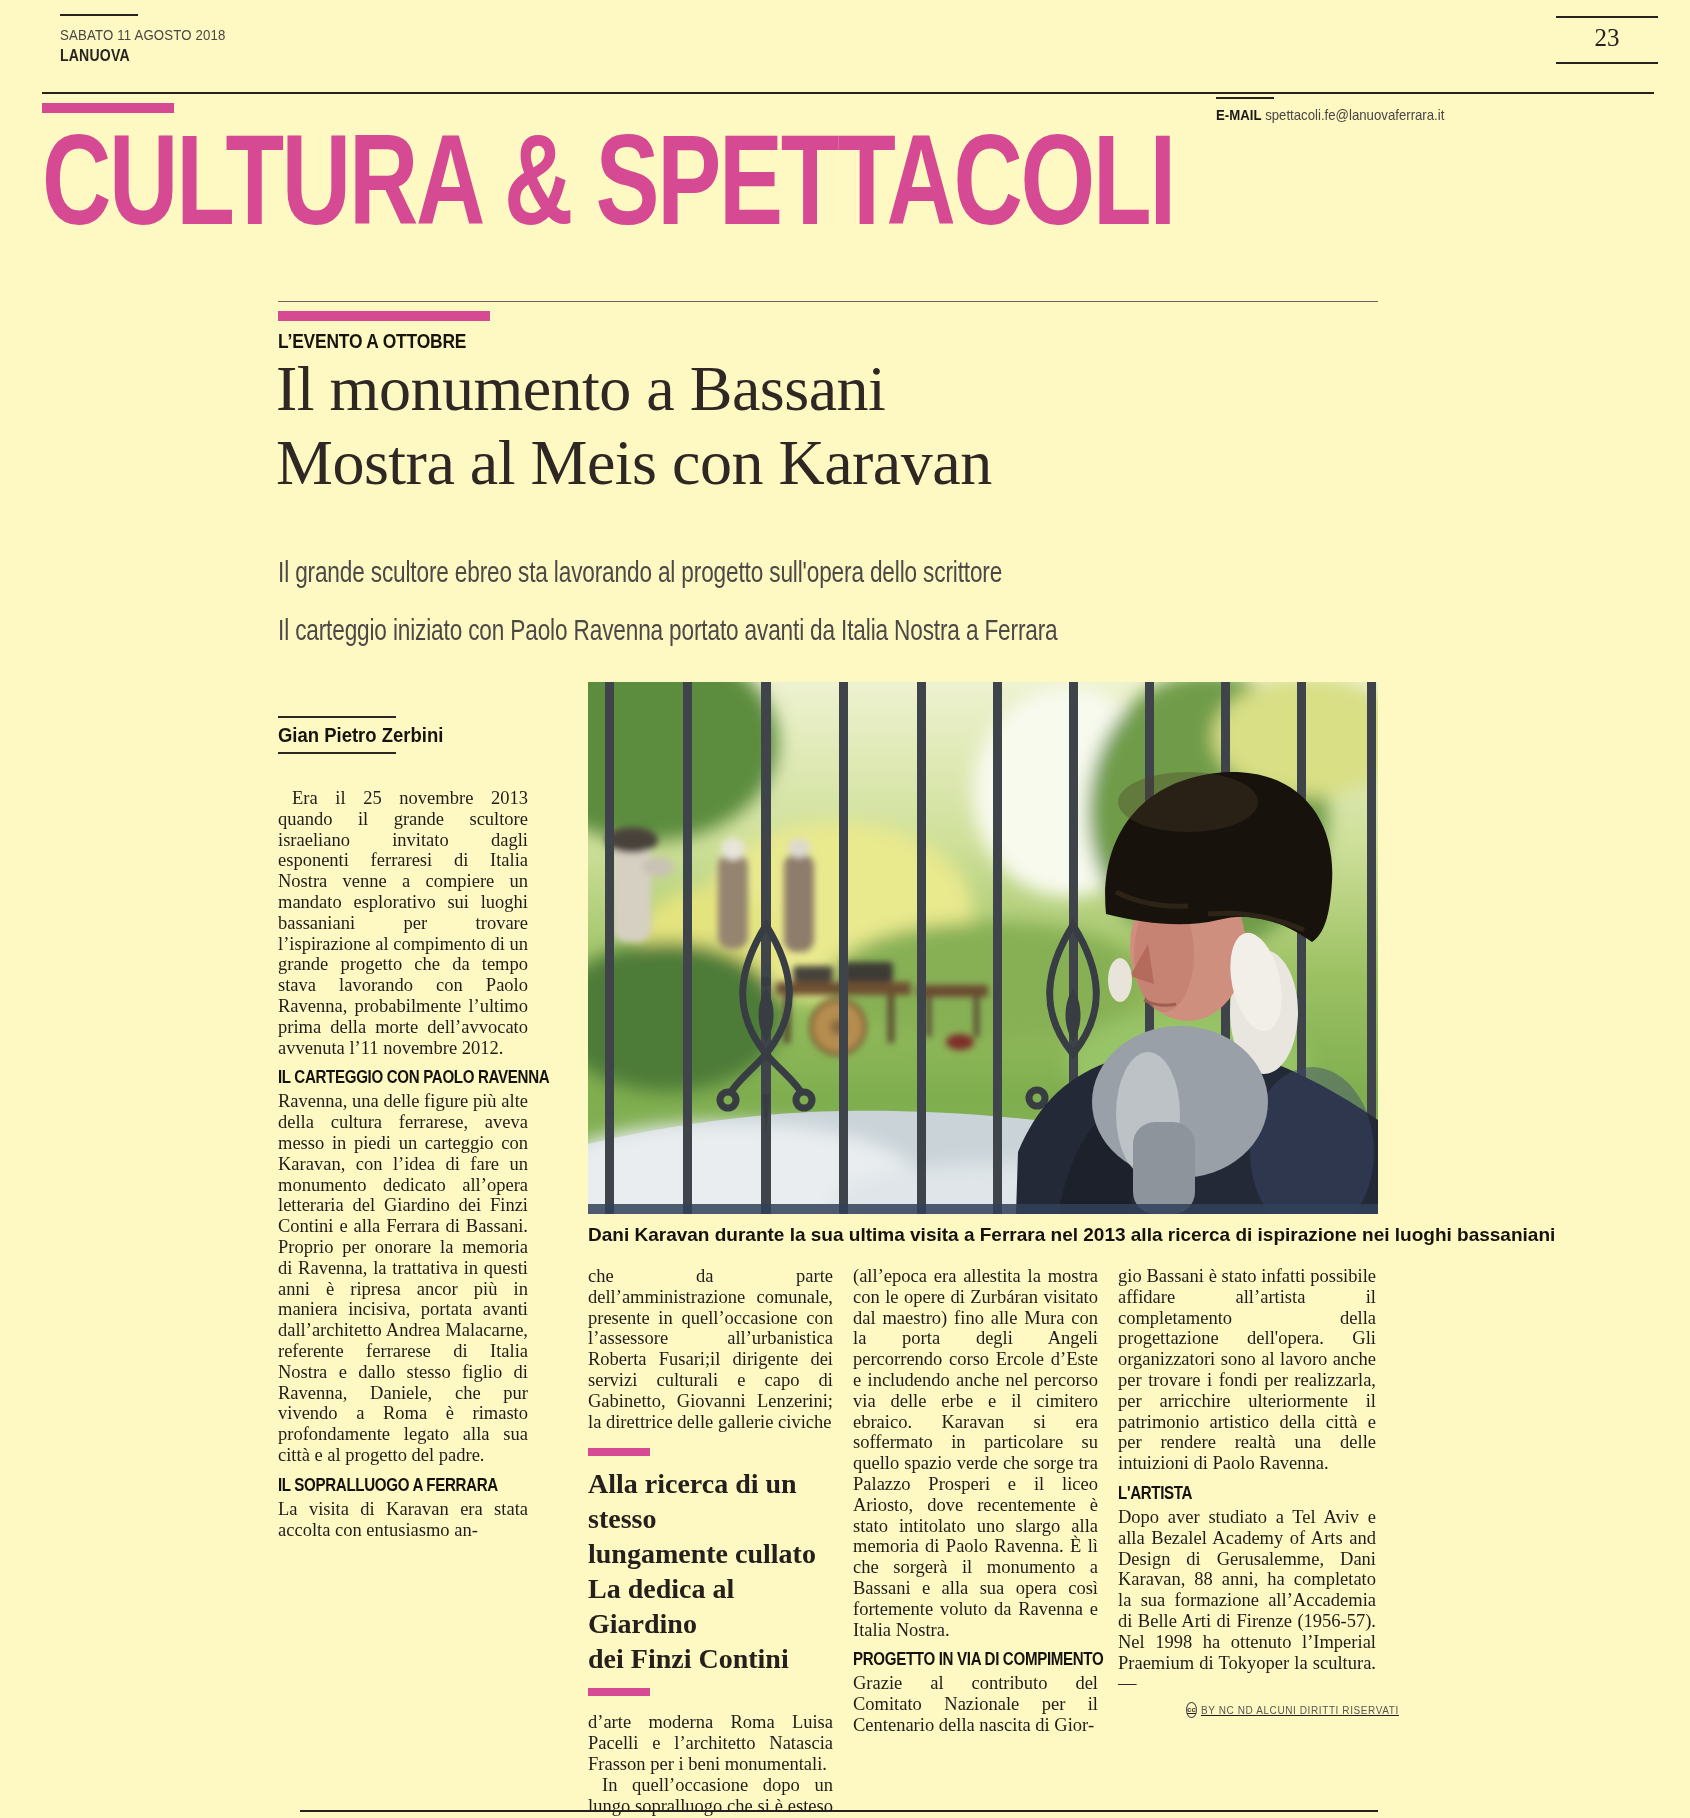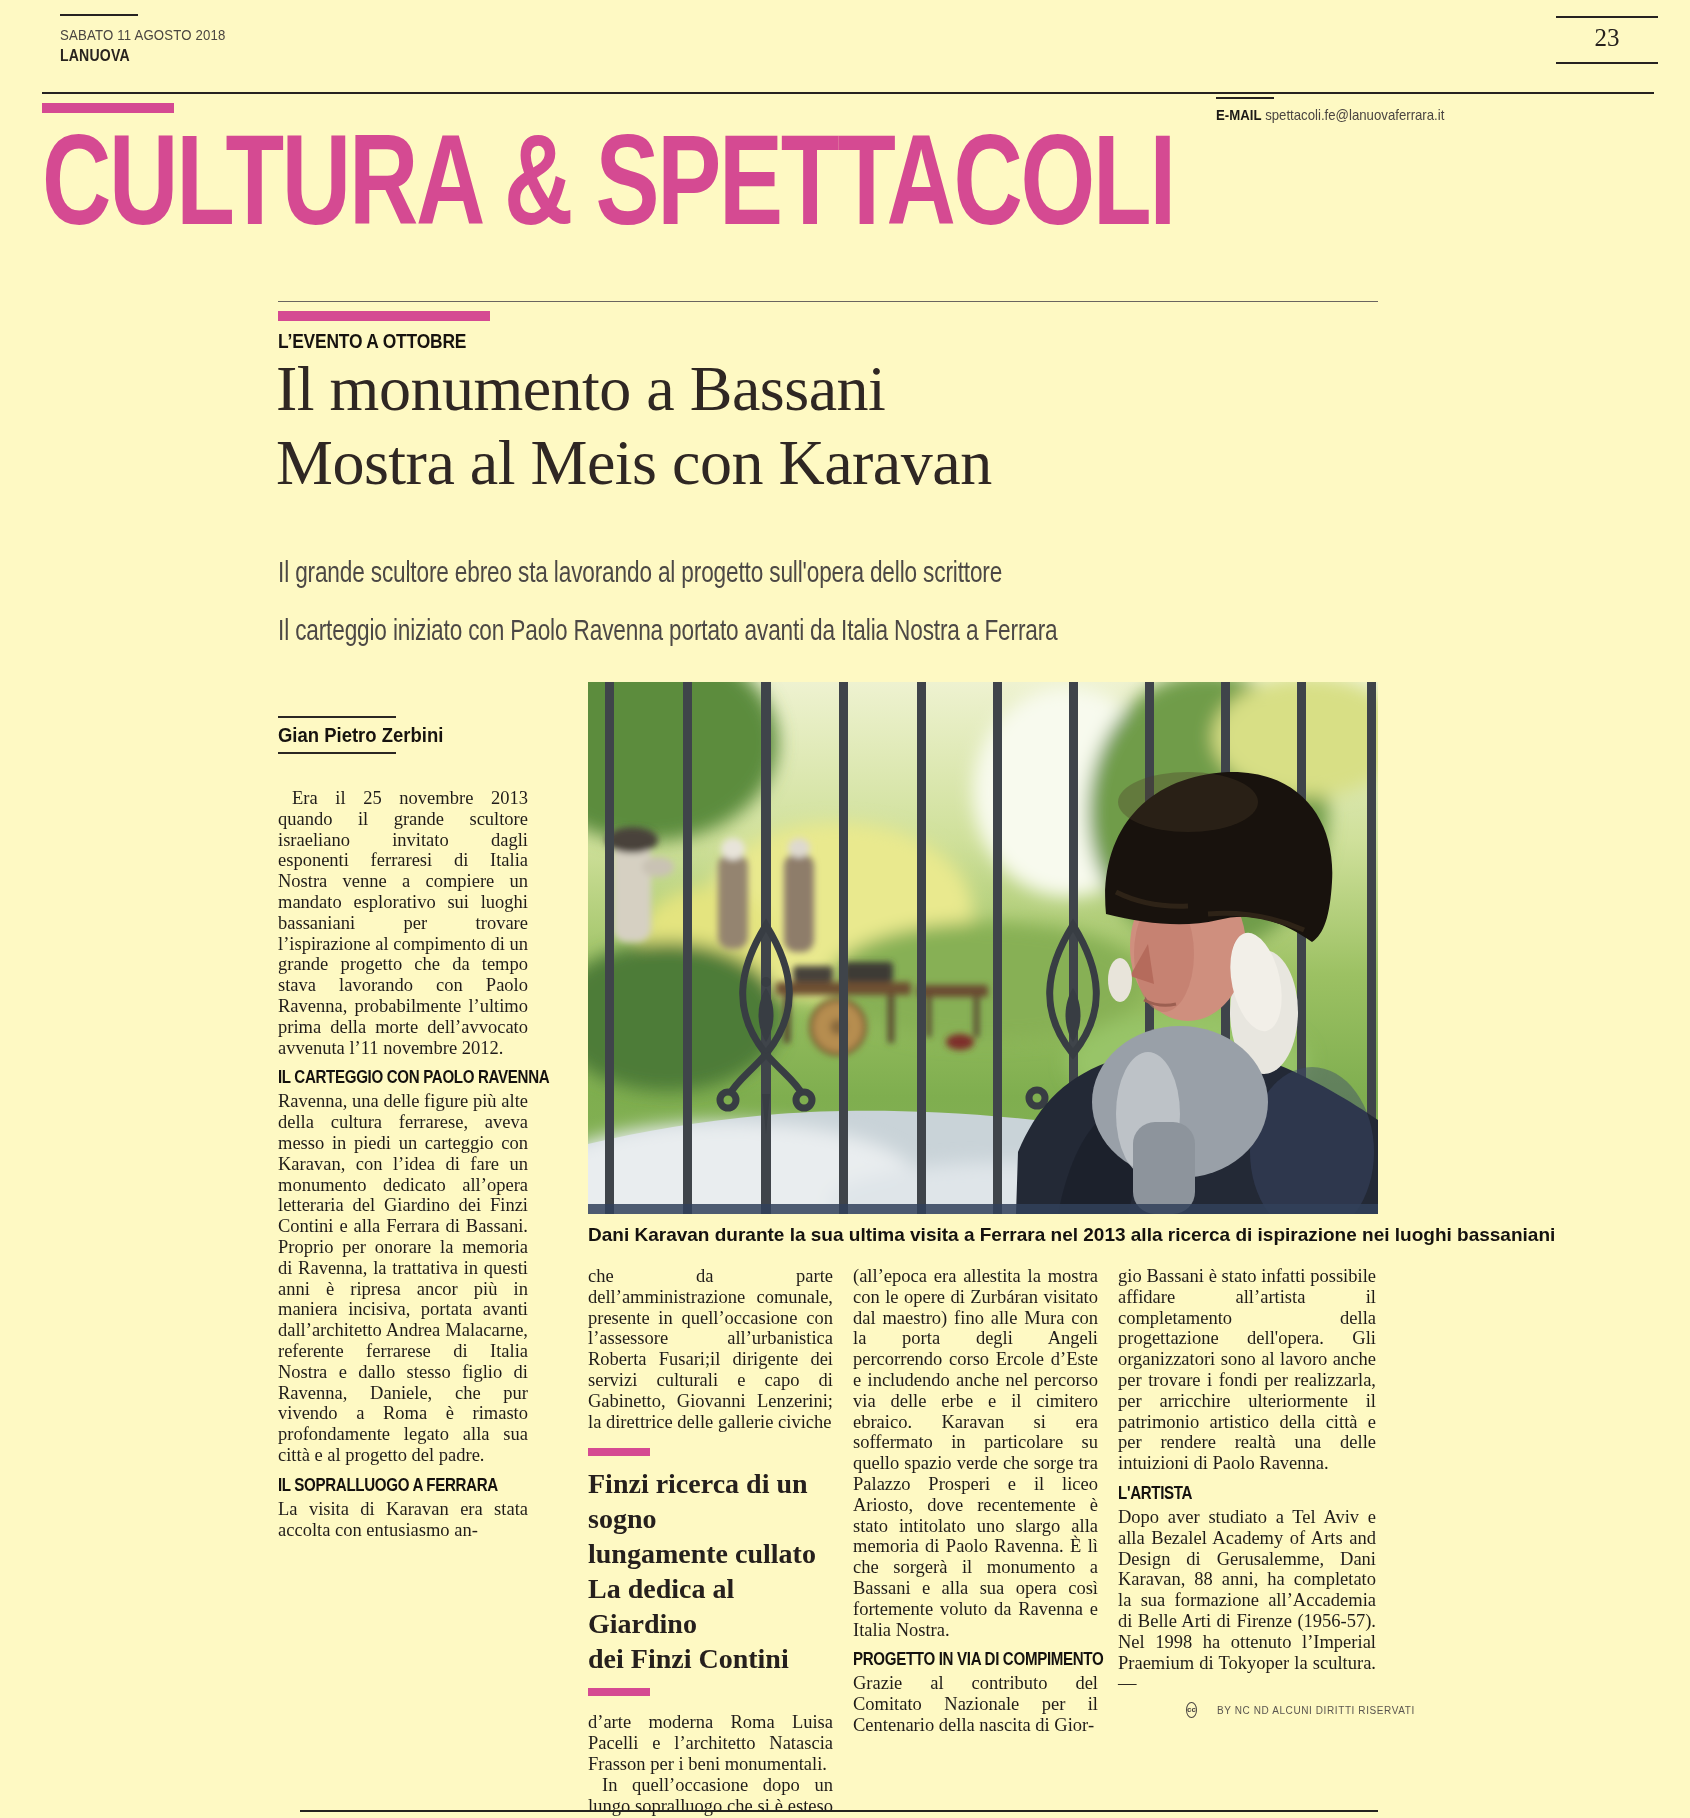--- a/index.html
+++ b/index.html
@@ -29,21 +29,21 @@
   .col p{margin:0;font-size:18.5px;line-height:20.8px;color:#201c19;hyphens:auto;}
   .col p.ind{text-indent:14px;}
   .col-head{font-family:"Liberation Sans",sans-serif;font-size:18px;font-weight:bold;color:#14110e;
             letter-spacing:-.4px;white-space:nowrap;transform:scaleX(.84);transform-origin:left center;
             margin:9px 0 3px 0;display:block;}
   .quote-bar{width:62px;height:8px;background:#d54a92;}
   .quote-line{font-size:28px;line-height:35px;font-weight:bold;color:#26201d;text-align:left;}
   .caption{font-family:"Liberation Sans",sans-serif;font-size:19px;font-weight:bold;color:#15120f;
            white-space:nowrap;transform:scaleX(.78);transform-origin:left top;}
   
-  .license-row{margin-top:8px;margin-left:68px;display:flex;align-items:center;gap:20px;text-align:right;}
+  .license-row{margin-top:8px;margin-left:68px;display:flex;align-items:center;gap:4px;text-align:right;text-decoration:underline;}
   .cc-circ{display:inline-flex;align-items:center;justify-content:center;width:14px;height:14px;
            border:1.2px solid #4a4541;border-radius:50%;font-family:"Liberation Sans",sans-serif;
            font-size:8px;font-weight:bold;color:#4a4541;line-height:1;}
   .license-txt{font-family:"Liberation Sans",sans-serif;font-size:10px;color:#5a554f;
                letter-spacing:.6px;white-space:nowrap;}
 </style>
 </head>
 <body>
 
 <div id="page">
@@ -224,21 +224,21 @@
     <p class="ind">Era il 25 novembre 2013 quando il grande scultore israeliano invitato dagli esponenti ferraresi di Italia Nostra venne a compiere un mandato esplorativo sui luoghi bassaniani per trovare l’ispirazione al compimento di un grande progetto che da tempo stava lavorando con Paolo Ravenna, probabilmente l’ultimo prima della morte dell’avvocato avvenuta l’11 novembre 2012.</p>
     <span class="col-head">IL CARTEGGIO CON PAOLO RAVENNA</span>
     <p>Ravenna, una delle figure più alte della cultura ferrarese, aveva messo in piedi un carteggio con Karavan, con l’idea di fare un monumento dedicato all’opera letteraria del Giardino dei Finzi Contini e alla Ferrara di Bassani. Proprio per onorare la memoria di Ravenna, la trattativa in questi anni è ripresa ancor più in maniera incisiva, portata avanti dall’architetto Andrea Malacarne, referente ferrarese di Italia Nostra e dallo stesso figlio di Ravenna, Daniele, che pur vivendo a Roma è rimasto profondamente legato alla sua città e al progetto del padre.</p>
     <span class="col-head">IL SOPRALLUOGO A FERRARA</span>
     <p>La visita di Karavan era stata accolta con entusiasmo an-</p>
   </div>
 
   <div class="col" style="left:588px;top:1266px;width:245px;">
     <p>che da parte dell’amministrazione comunale, presente in quell’occasione con l’assessore all’urbanistica Roberta Fusari;il dirigente dei servizi culturali e capo di Gabinetto, Giovanni Lenzerini; la direttrice delle gallerie civiche</p>
     <div class="quote-bar" style="margin:16px 0 10px;"></div>
-    <div class="quote-line">Finzi ricerca di un sogno</div>
+    <div class="quote-line">Alla ricerca di un stesso</div>
     <div class="quote-line">lungamente cullato</div>
     <div class="quote-line">La dedica al Giardino</div>
     <div class="quote-line">dei Finzi Contini</div>
     <div class="quote-bar" style="margin:12px 0 16px;"></div>
     <p>d’arte moderna Roma Luisa Pacelli e l’architetto Natascia Frasson per i beni monumentali.</p>
     <p class="ind">In quell’occasione dopo un lungo sopralluogo che si è esteso da palazzo Diamanti</p>
   </div>
 
   <div class="col" style="left:853px;top:1266px;width:245px;">
     <p>(all’epoca era allestita la mostra con le opere di Zurbáran visitato dal maestro) fino alle Mura con la porta degli Angeli percorrendo corso Ercole d’Este e includendo anche nel percorso via delle erbe e il cimitero ebraico. Karavan si era soffermato in particolare su quello spazio verde che sorge tra Palazzo Prosperi e il liceo Ariosto, dove recentemente è stato intitolato uno slargo alla memoria di Paolo Ravenna. È lì che sorgerà il monumento a Bassani e alla sua opera così fortemente voluto da Ravenna e Italia Nostra.</p>

